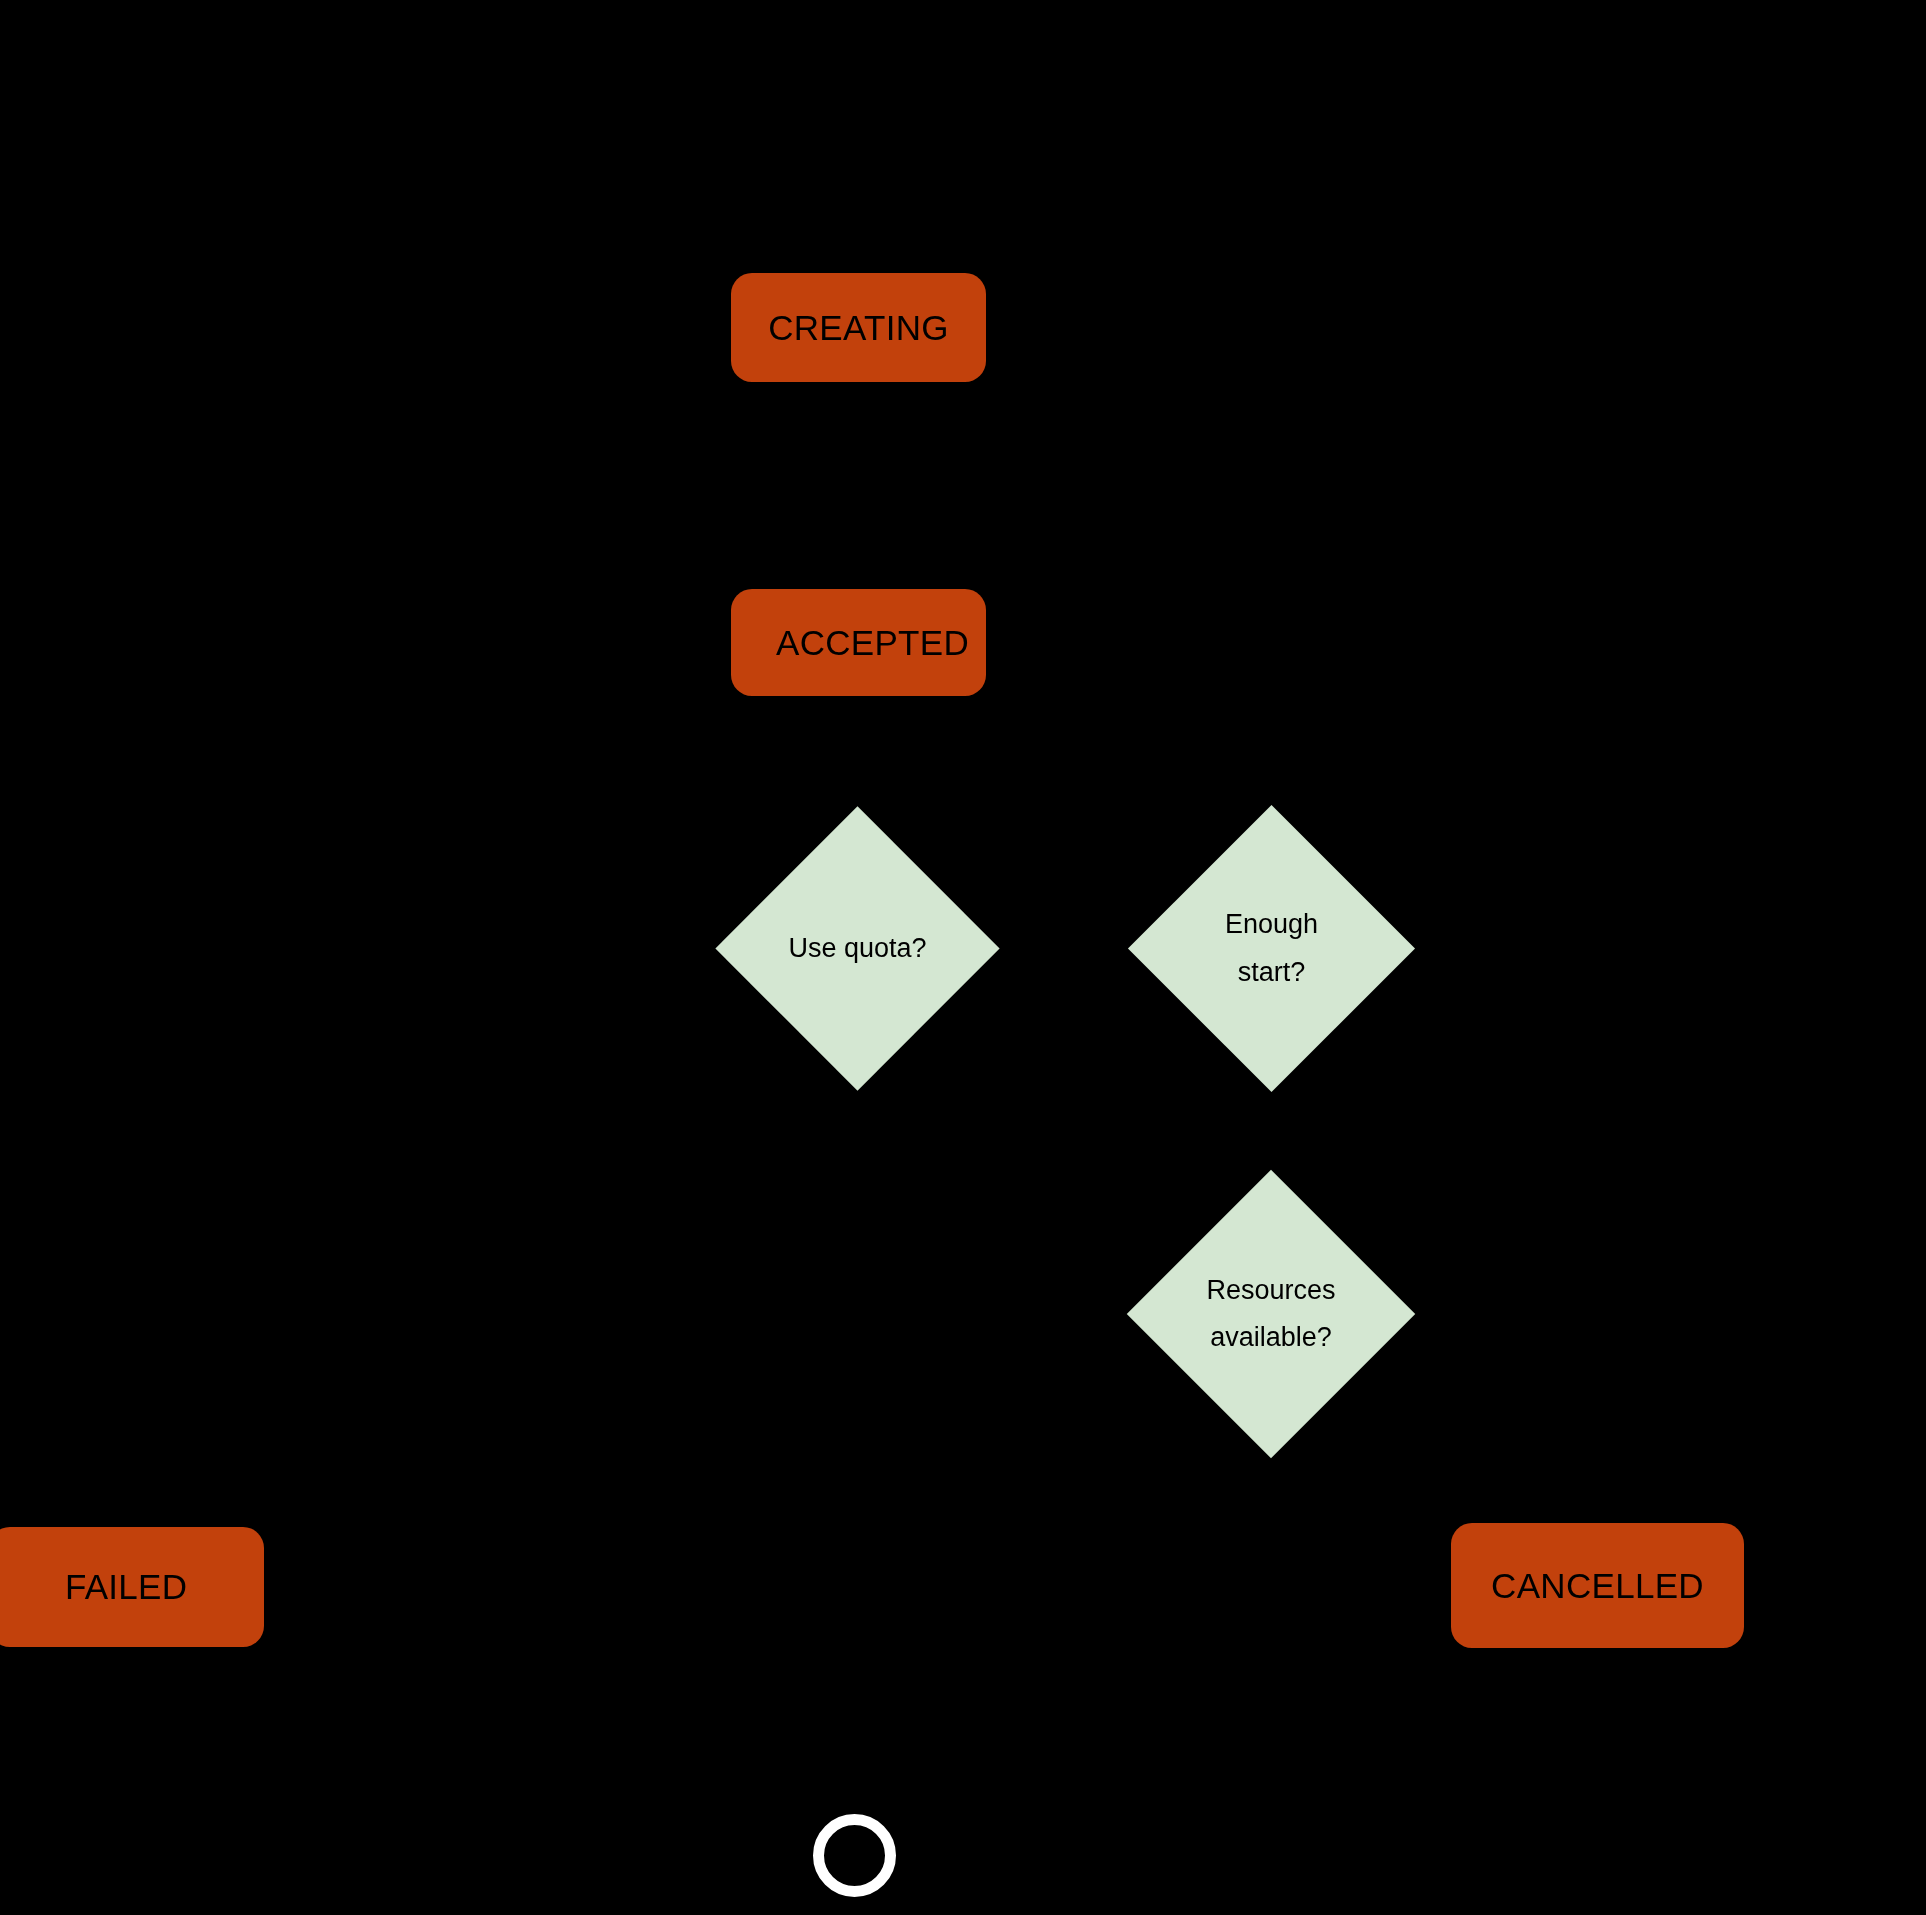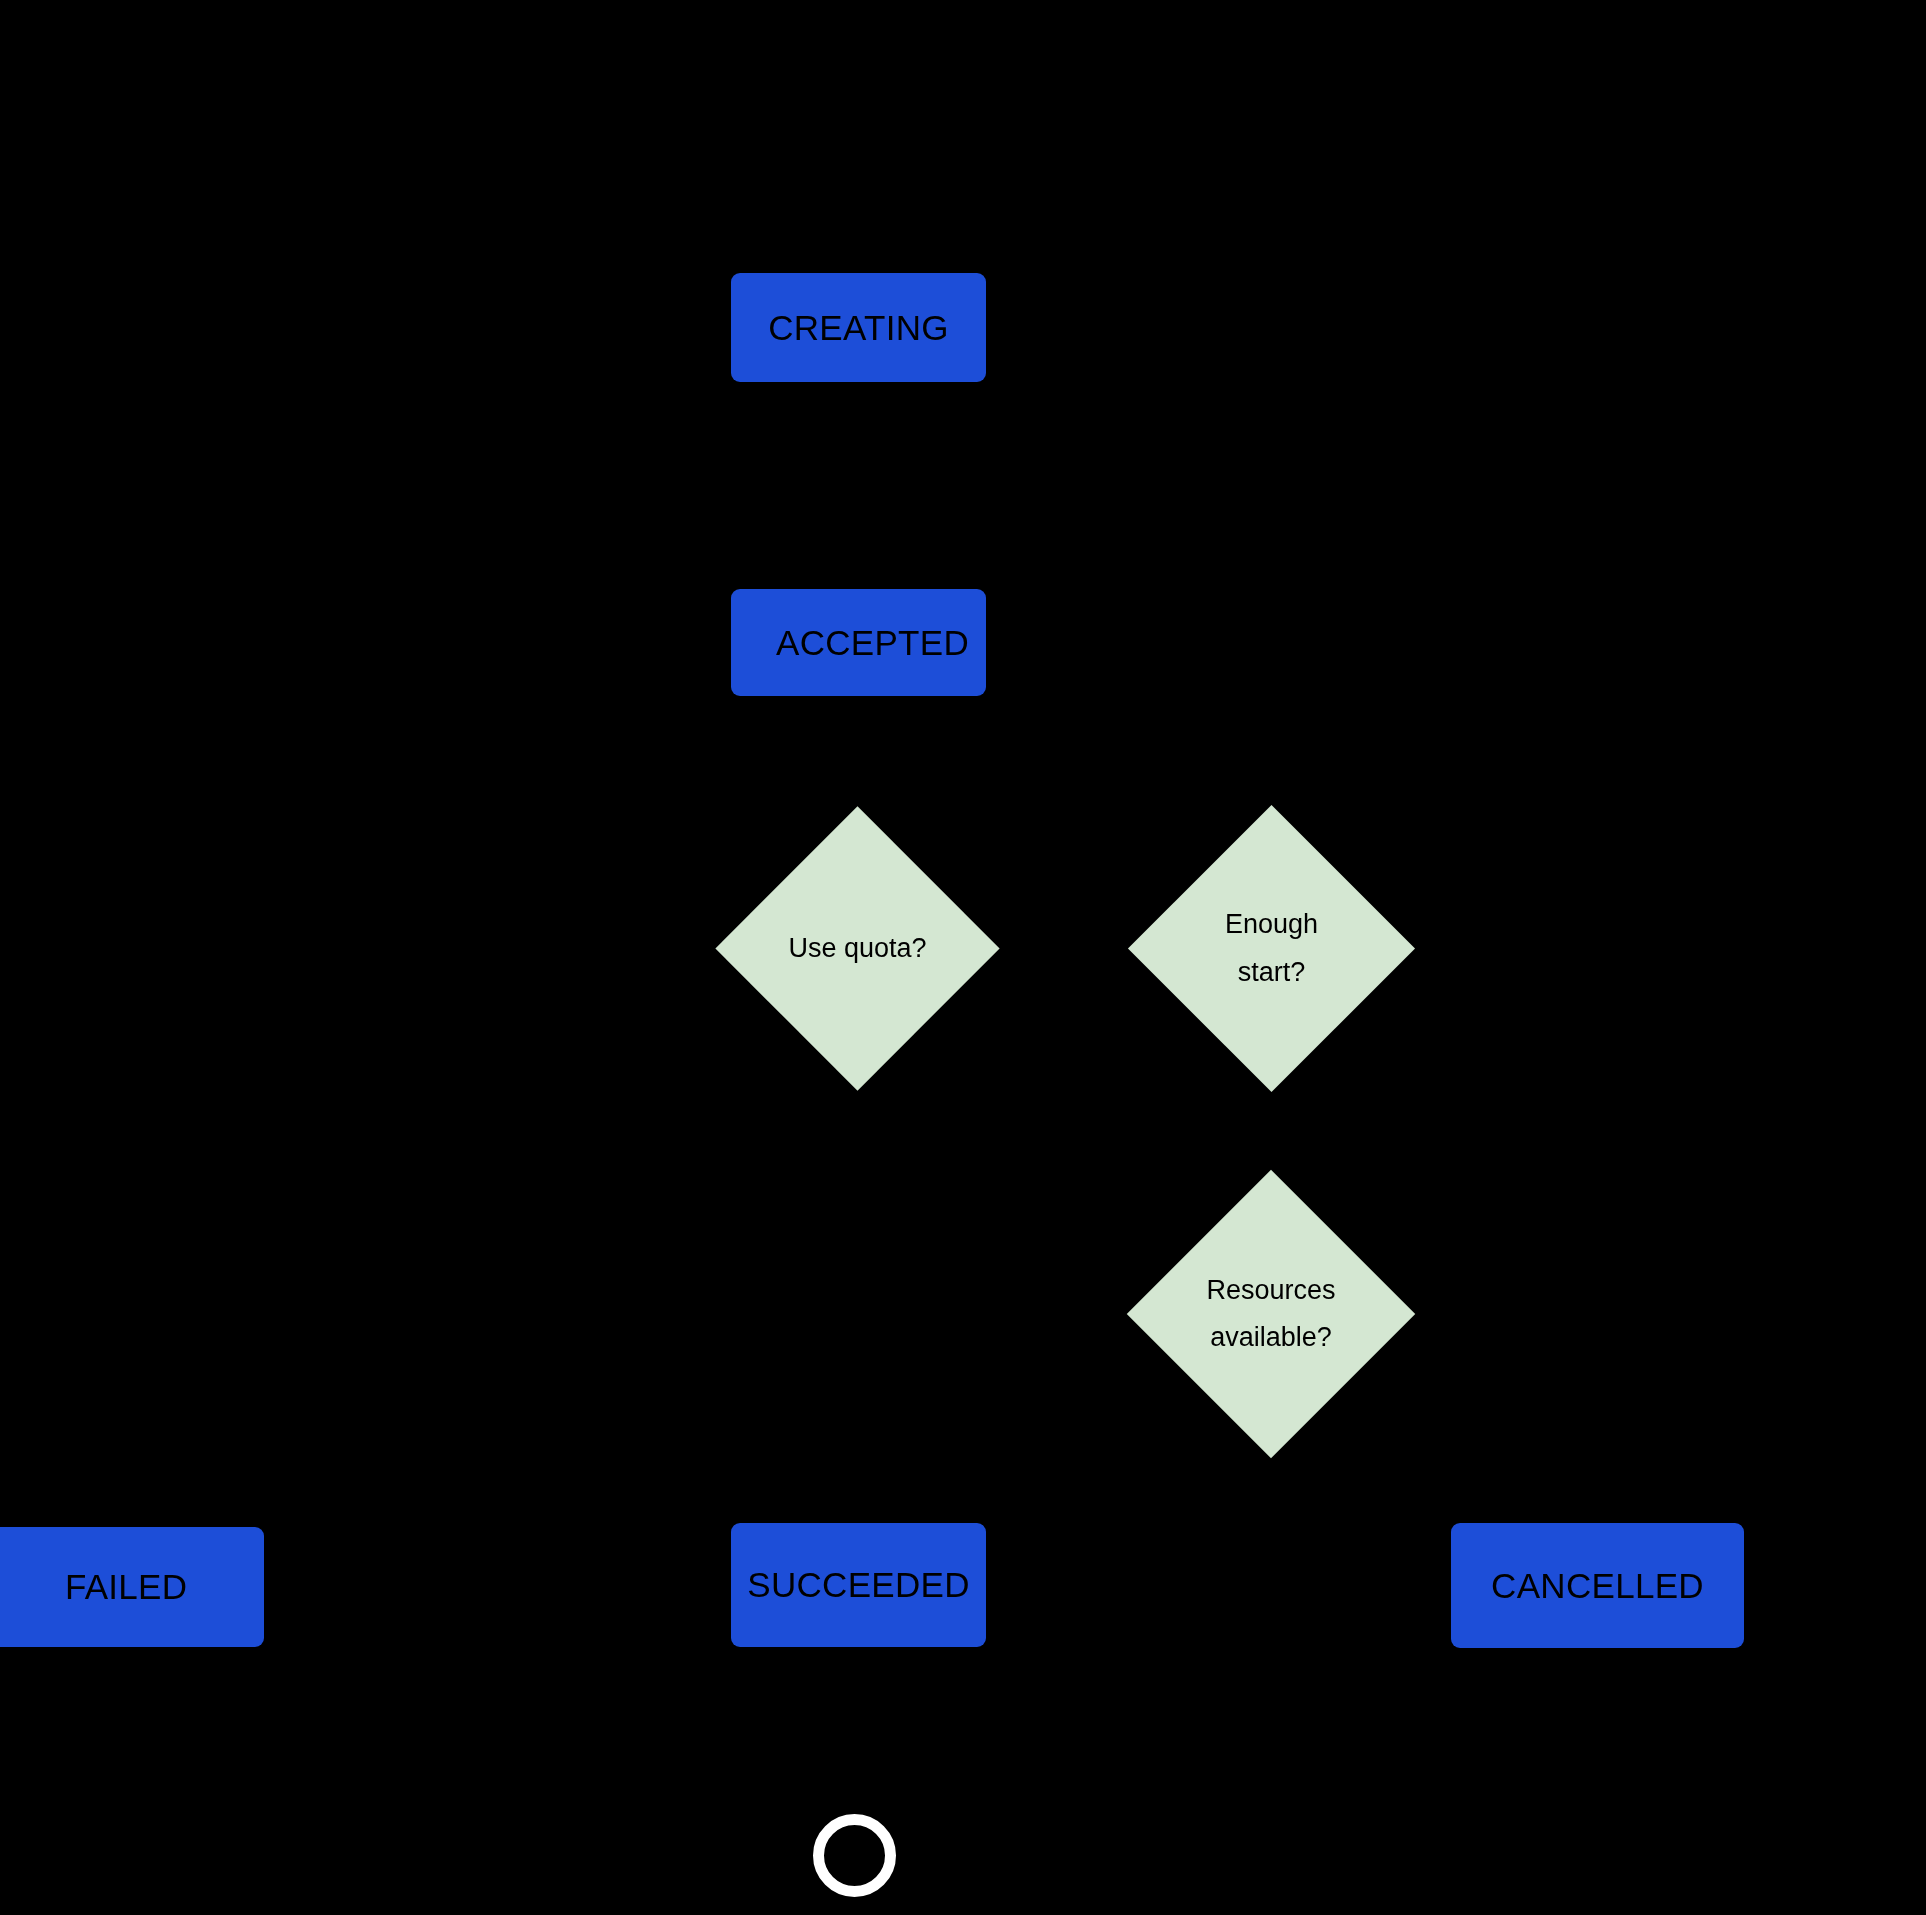--- a/index.html
+++ b/index.html
@@ -13,22 +13,22 @@
     height: 1916px;
     background: #000000;
     overflow: hidden;
     font-family: "Liberation Sans", sans-serif;
   }
 
   
   .state-box {
     position: absolute;
     box-sizing: border-box;
-    background: #1d4ed8;
-    border-radius: 9px;
+    background: #c2410c;
+    border-radius: 21px;
     display: flex;
     align-items: center;
     justify-content: center;
     color: #000000;
     font-weight: 400;
     letter-spacing: 0.3px;
     text-align: center;
     white-space: nowrap;
   }
 
@@ -118,23 +118,20 @@
   </div>
 
   <div class="state-box" style="left:731px; top:589px; width:255px; height:107px; font-size:35px;padding-left:28px;">
     <span>ACCEPTED</span>
   </div>
 
   <div class="state-box" style="left:-11.4px; top:1527px; width:275px; height:120px; font-size:35px;">
     <span>FAILED</span>
   </div>
 
-  <div class="state-box" style="left:731px; top:1523px; width:255px; height:124px; font-size:35px;">
-    <span>SUCCEEDED</span>
-  </div>
 
   <div class="state-box" style="left:1451px; top:1523px; width:293px; height:125px; font-size:35px;">
     <span>CANCELLED</span>
   </div>
 
 
   <div class="decision" style="left:757px; top:848px; width:201px; height:201px;">
     <div class="diamond-shape"></div>
     <div class="decision-label" style="font-size:27px; white-space:pre-line;">Use quota?</div>
   </div>

